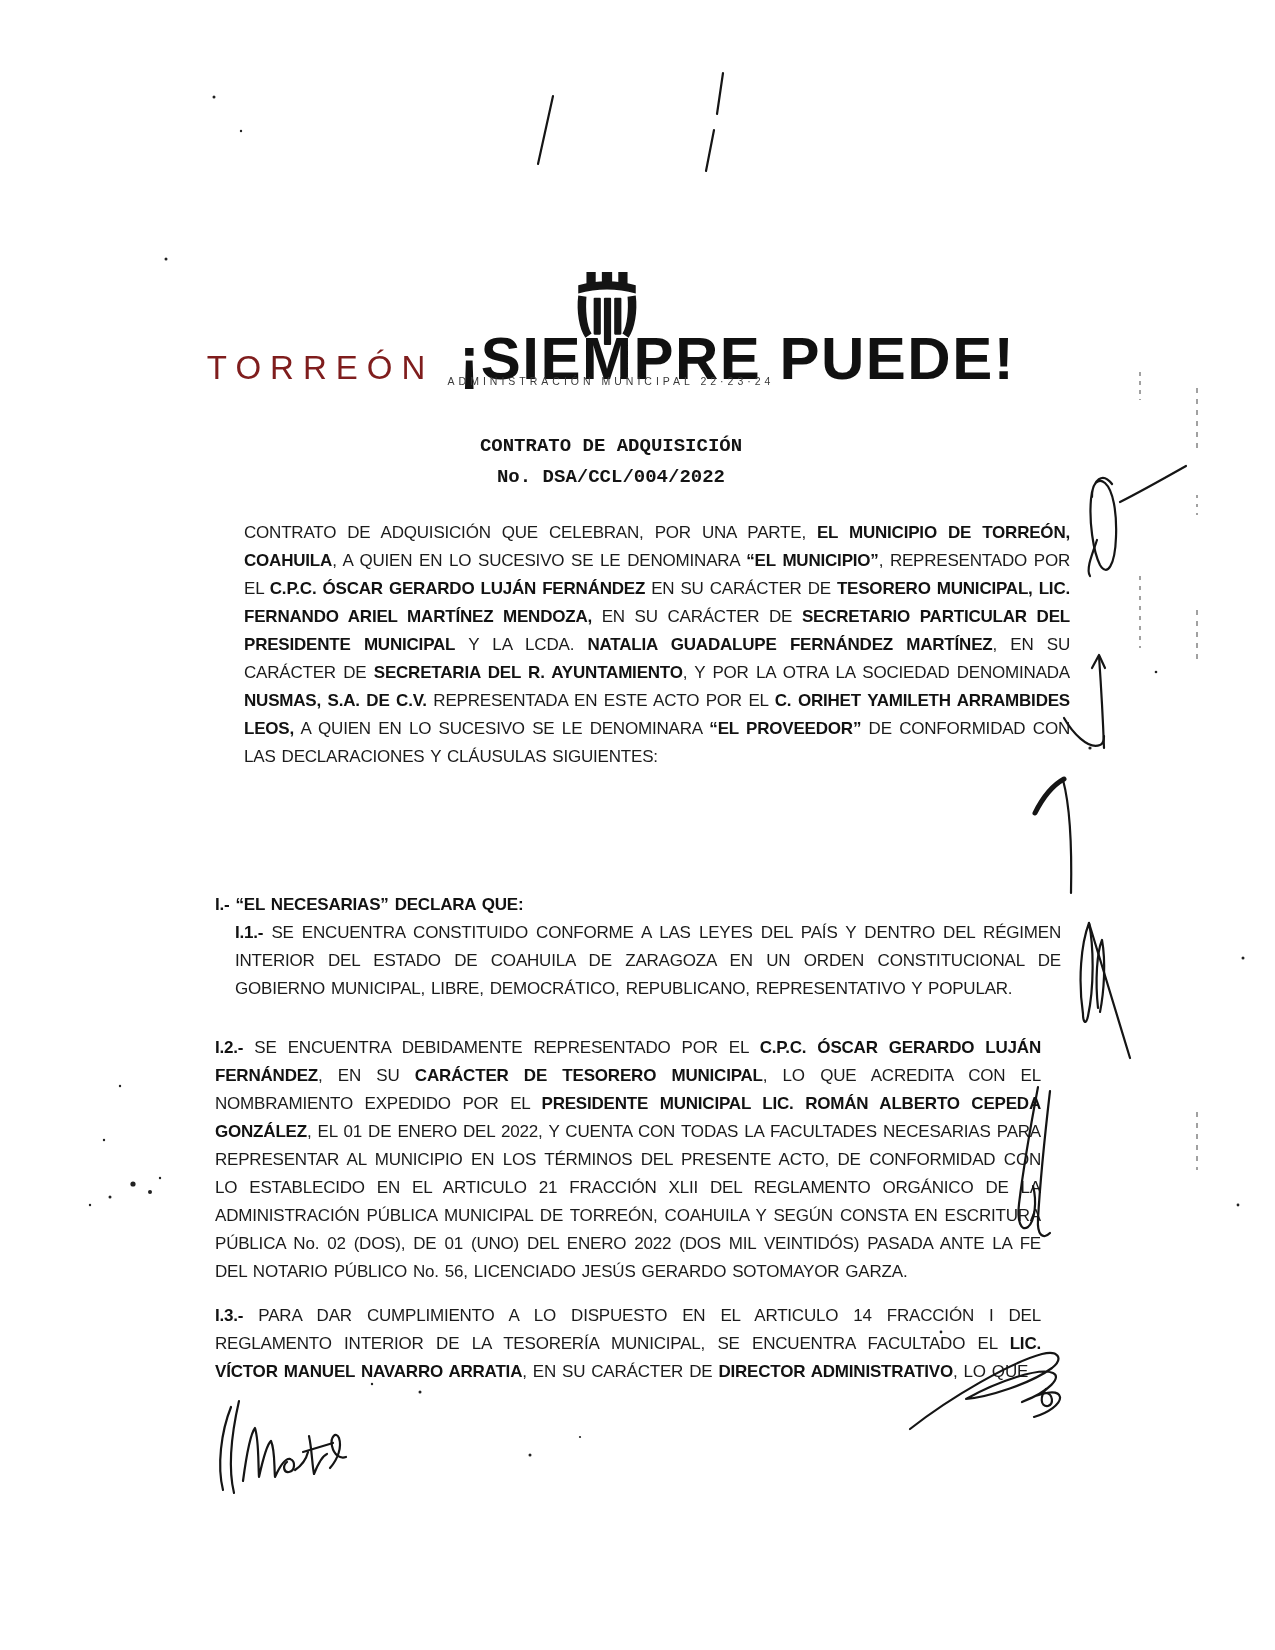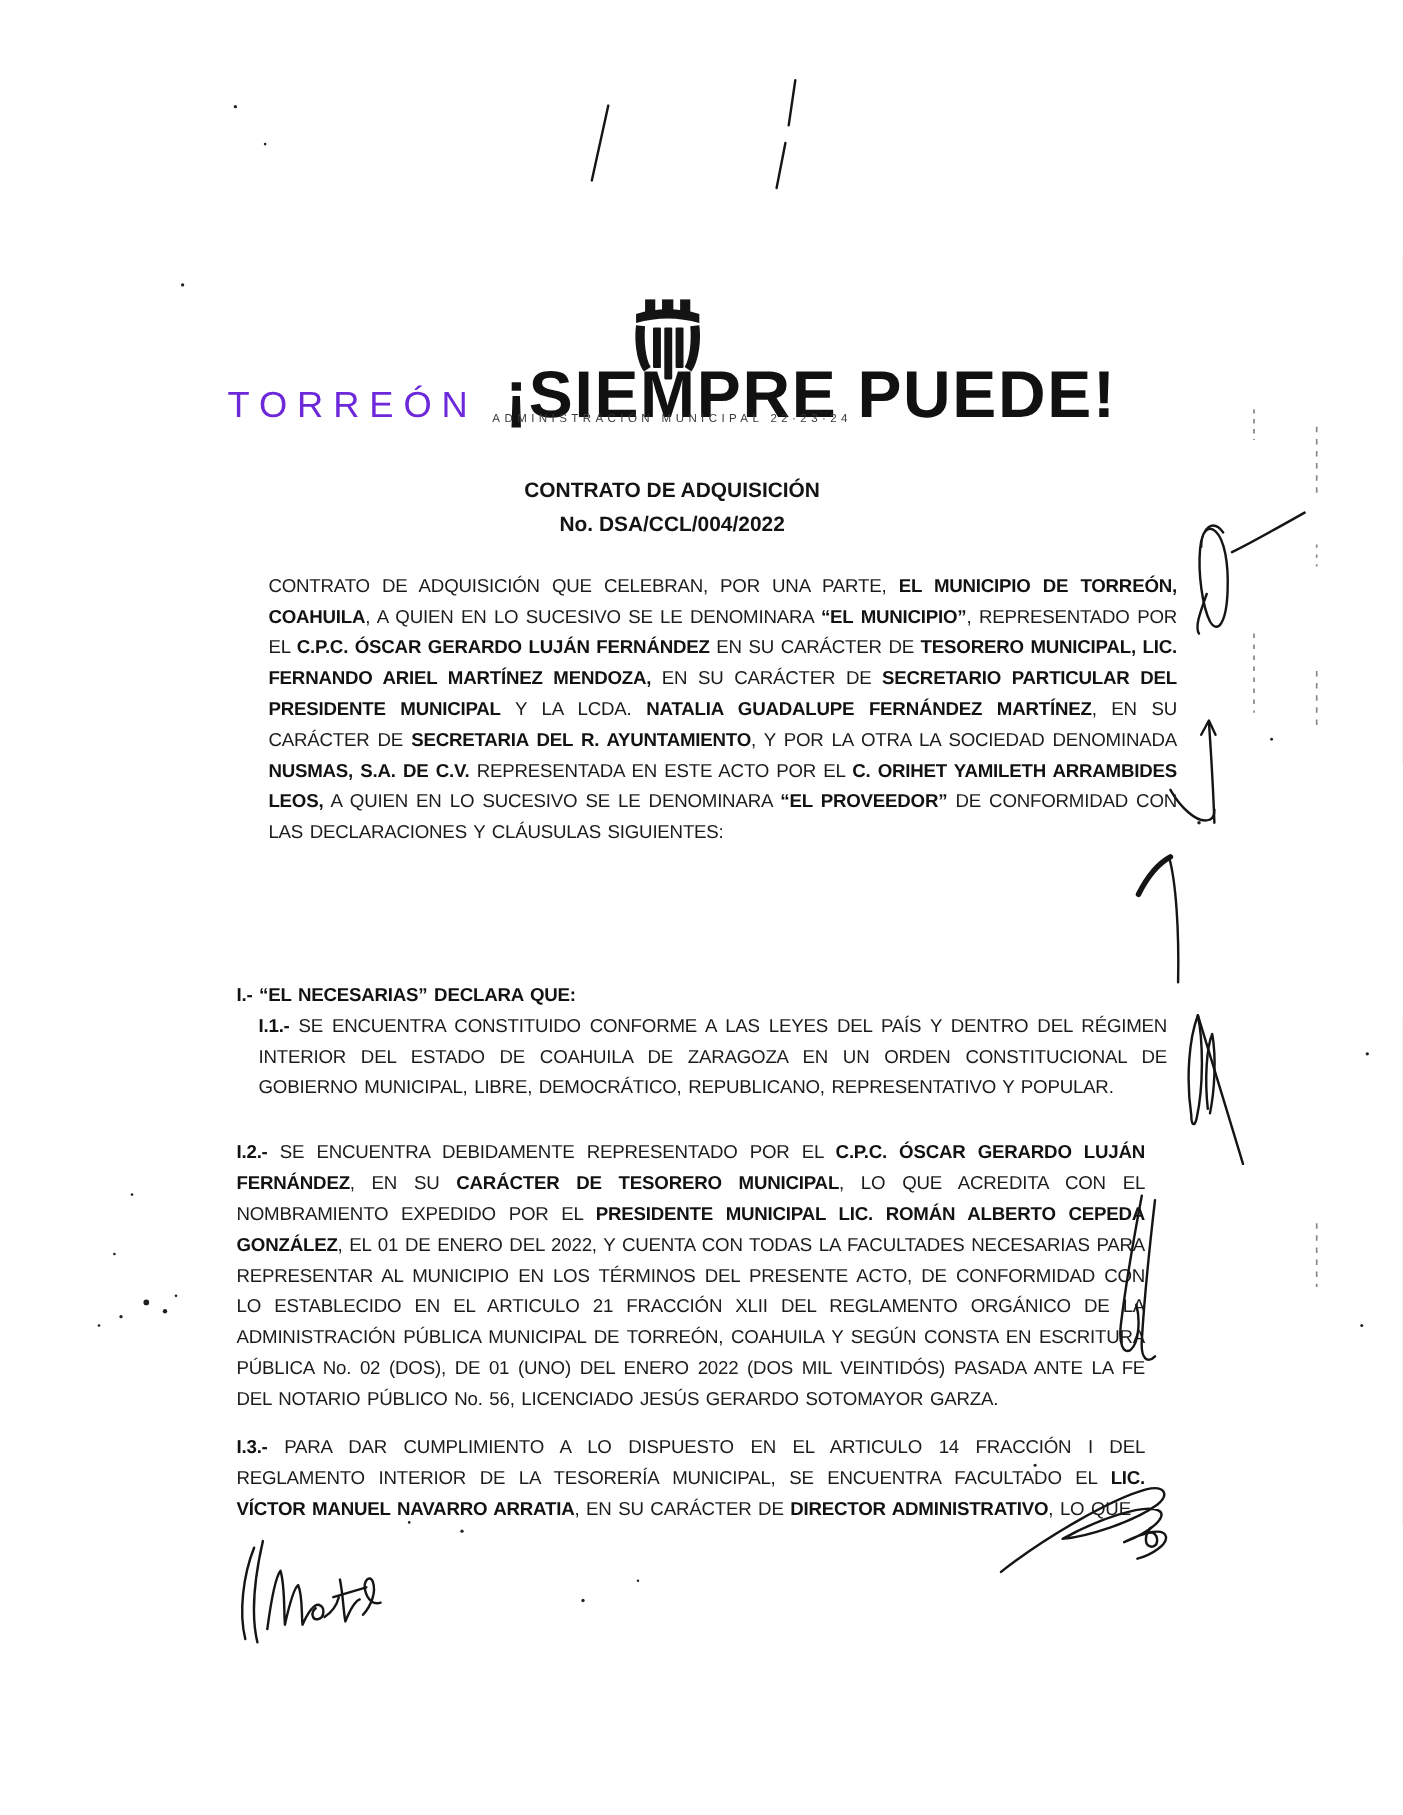--- a/index.html
+++ b/index.html
@@ -6,34 +6,34 @@
   .page{
     position:relative;width:1275px;height:1650px;margin:0 auto;
     background:#ffffff;overflow:hidden;
     font-family:"Liberation Sans",sans-serif;color:#1b1b1b;
   }
   .abs{position:absolute;}
   
   .castle{left:571px;top:272px;width:72px;height:76px;}
   .logo-line{left:0;top:324px;width:1222px;text-align:center;white-space:nowrap;}
   .brand{
-    font-size:33px;font-weight:400;letter-spacing:9px;color:#6d28d9;
+    font-size:33px;font-weight:400;letter-spacing:9px;color:#7f1d1d;
     vertical-align:baseline;margin-right:25px;
   }
   .slogan{
     font-size:60px;font-weight:700;letter-spacing:1.5px;color:#111;
     vertical-align:baseline;
   }
   .logo-sub{
     left:0;top:375px;width:1222px;text-align:center;
     font-size:10.5px;font-weight:400;letter-spacing:4px;color:#3a3a3a;
   }
   
   .title-block{left:0;top:431px;width:1222px;text-align:center;
-    font-size:19px;font-weight:700;line-height:31px;color:#141414;}
+    font-size:19px;font-weight:700;line-height:31px;color:#141414;font-family:Liberation Mono, monospace;}
   
   .body{
     left:215px;width:826px;margin:0;
     font-size:17px;line-height:28px;letter-spacing:-0.2px;word-spacing:1.5px;
     text-align:justify;color:#1b1b1b;
   }
   .body b{font-weight:700;color:#121212;}
   .intro{top:519px;margin-left:29px;}
   .decl-heading{
     left:215px;width:826px;text-align:center;top:795px;

